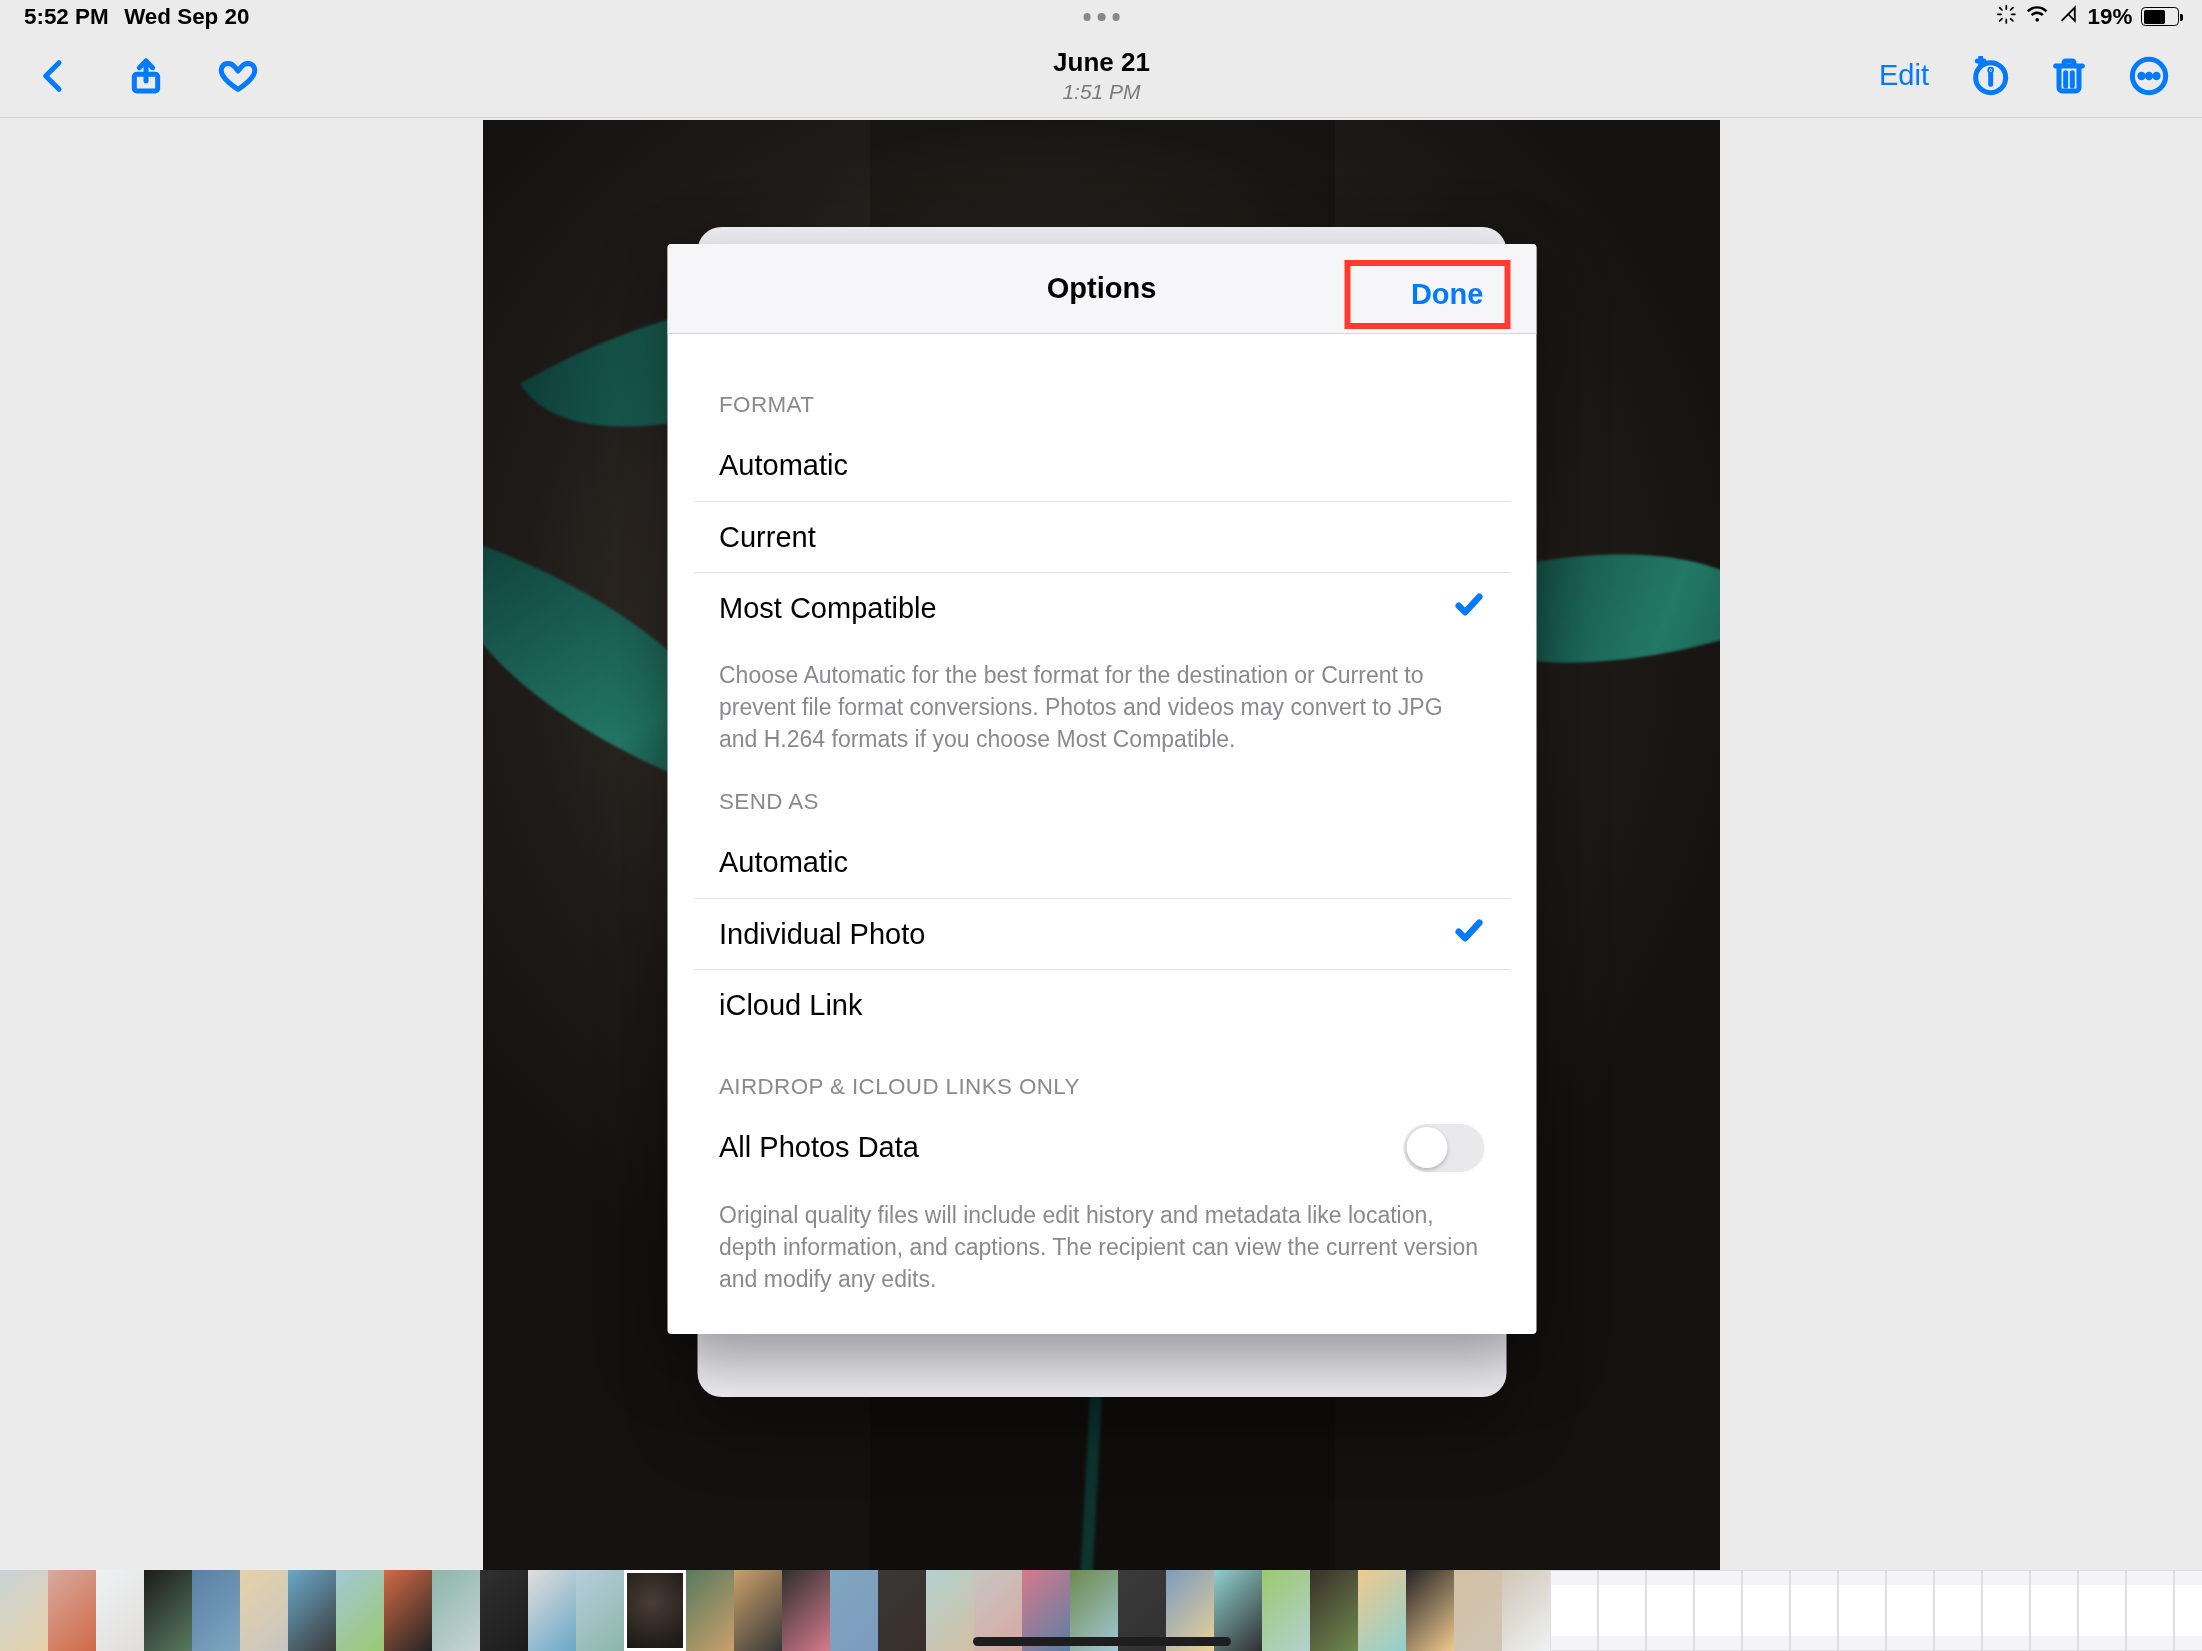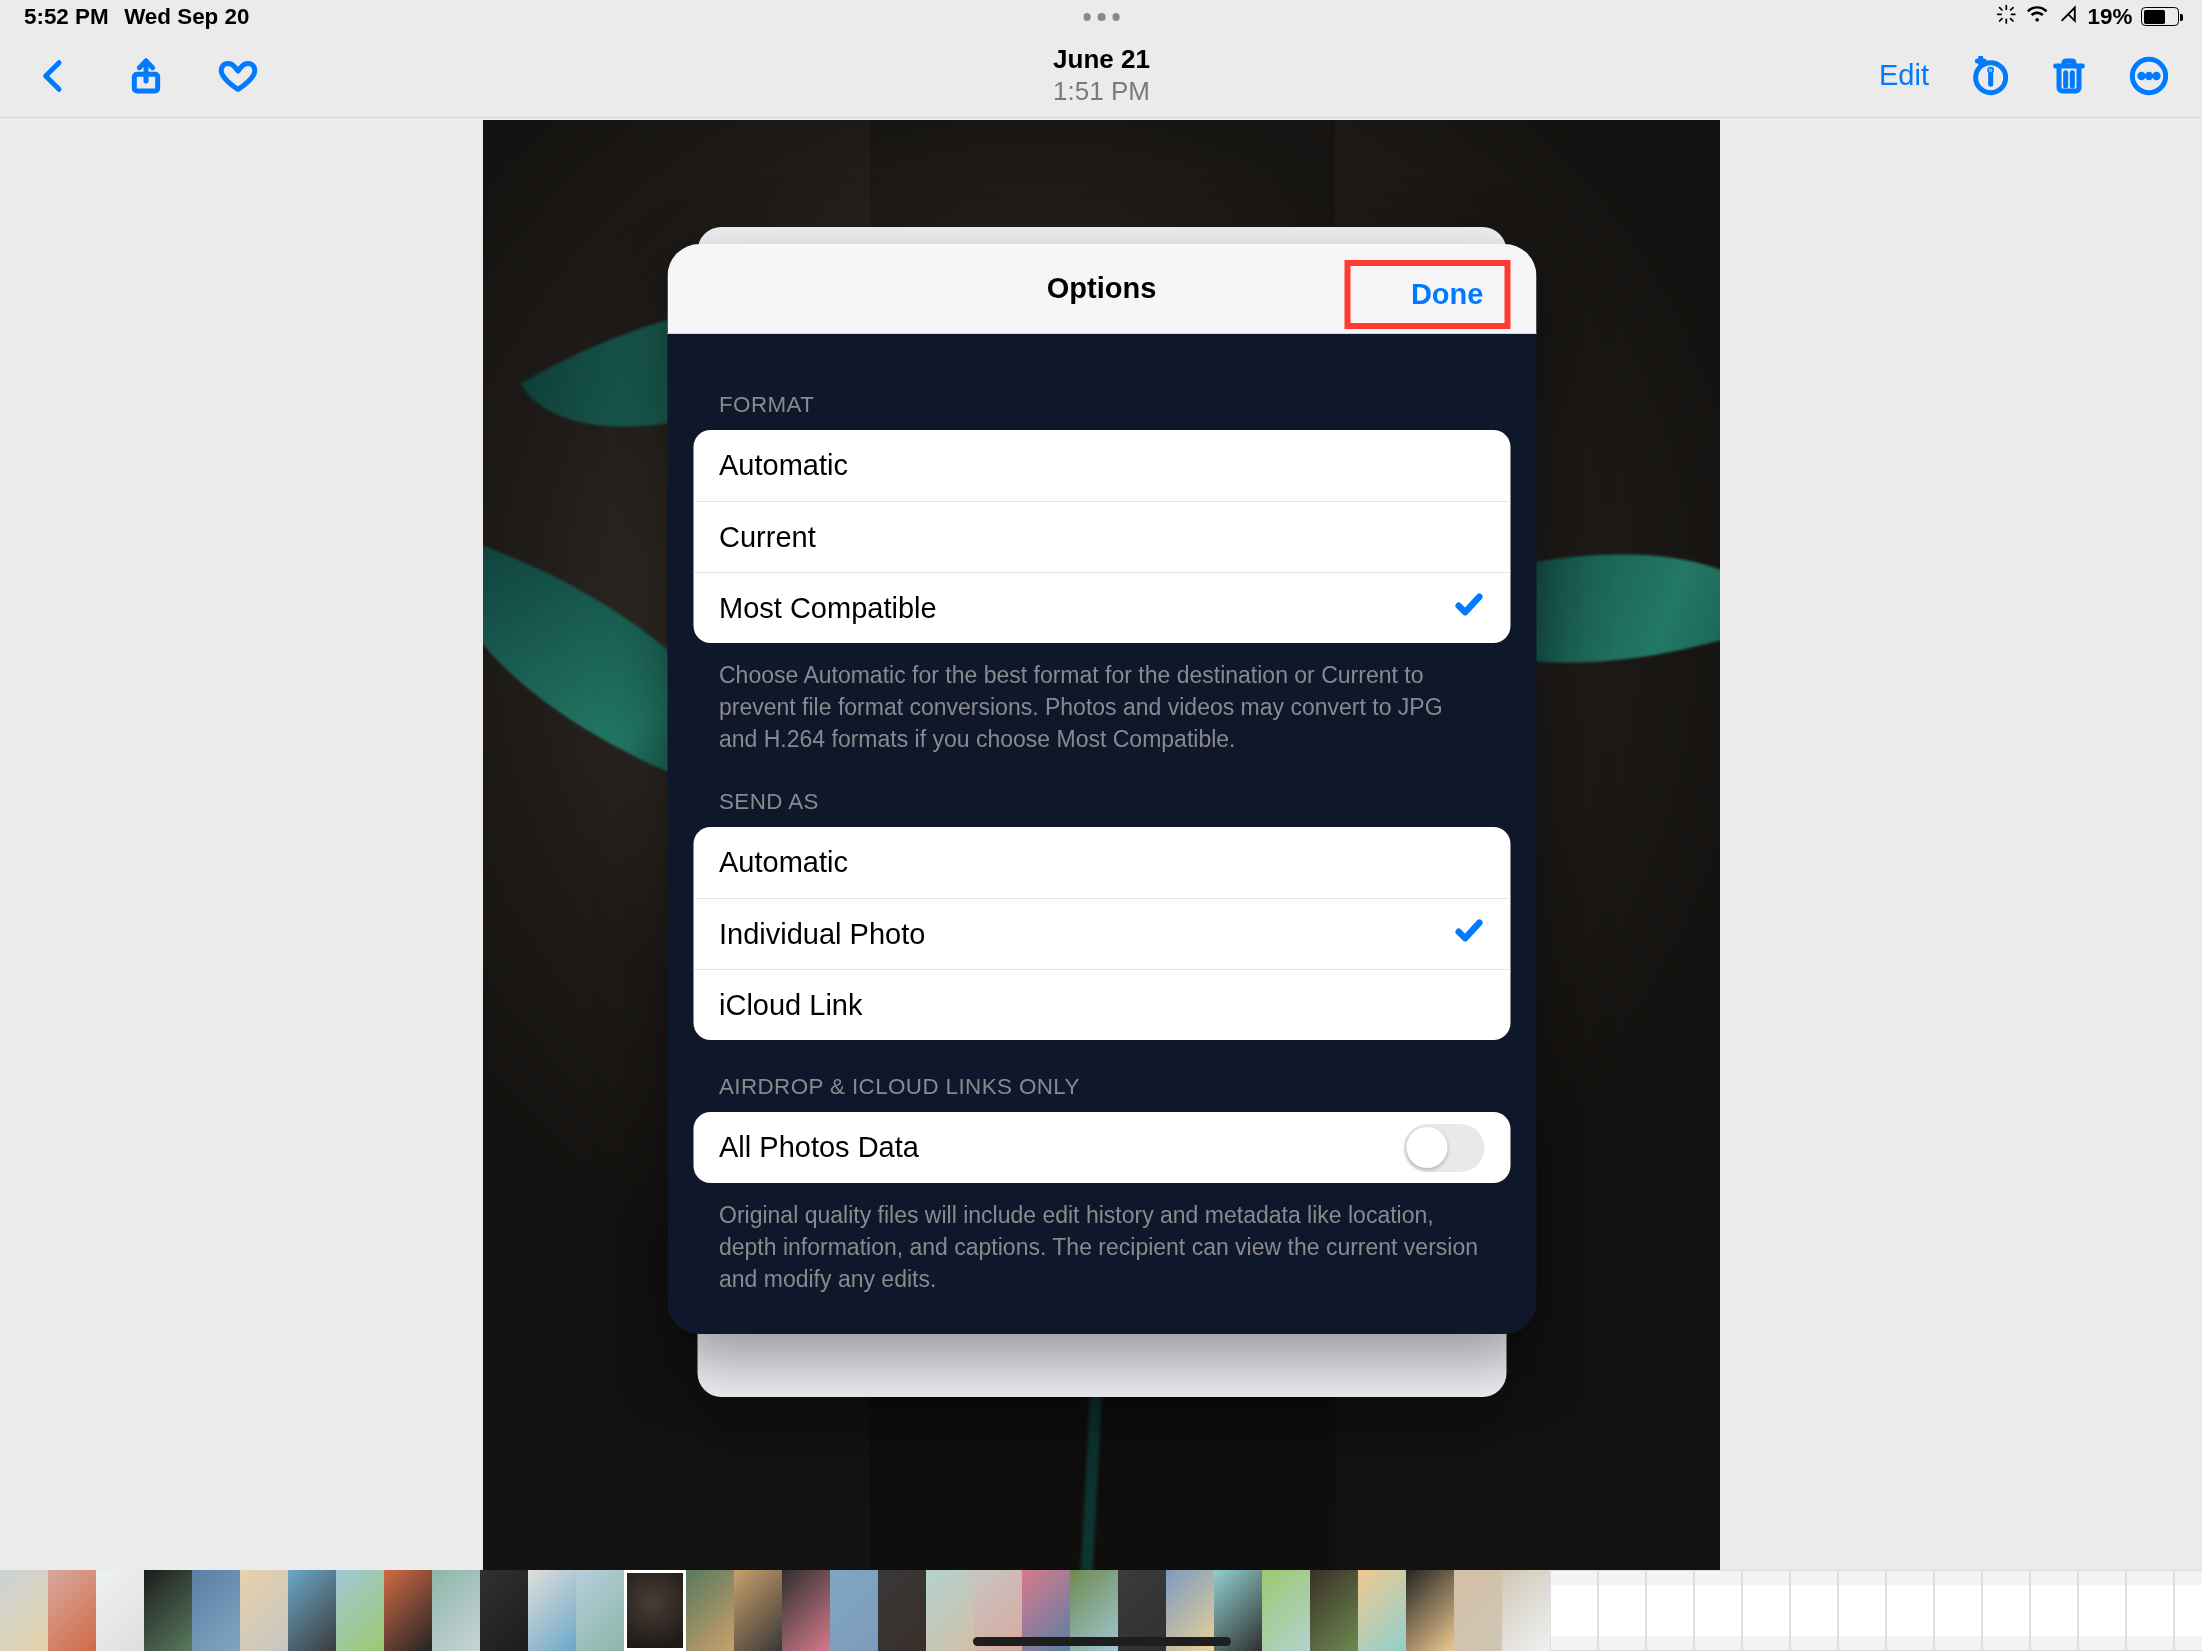--- a/index.html
+++ b/index.html
@@ -12,21 +12,21 @@
     .status-right{display:flex; align-items:center; gap:8.6px;}
     .battery{width:38px;height:19px;border:1.7px solid #000;border-radius:4.3px;position:relative;}
     .battery::after{content:"";position:absolute;right:-5.2px;top:5.2px;width:3.4px;height:6.9px;background:#000;border-radius:0 1.7px 1.7px 0;}
     .battery .fill{position:absolute;left:1.7px;top:1.7px;bottom:1.7px;width:58%;background:#000;border-radius:1.7px;}
     
     .nav-bar{position:absolute; top:34px; left:0; right:0; height:84px; display:flex; align-items:center; justify-content:space-between; padding:0 34px; border-bottom:0.9px solid #d6d6d8;}
     .nav-left, .nav-right{display:flex; align-items:center; gap:52px;}
     .nav-right{gap:40px;}
     .nav-center{position:absolute; left:50%; transform:translateX(-50%); text-align:center;}
     .nav-center .date{font-size:26px; font-weight:600;}
-    .nav-center .time{font-size:26px; color:#7a7a7a; margin-top:1.7px;}
+    .nav-center .time{font-size:21px; color:#7a7a7a; margin-top:1.7px;font-style:italic;}
     .ios-blue{color:#007aff;}
     .icon-btn{display:flex;align-items:center;justify-content:center;}
     .icon-btn svg{width:40px;height:40px;stroke:#007aff;fill:none;stroke-width:3;}
     .edit-label{font-size:29px;}
     
     .photo-area{position:absolute; top:120px; left:0; right:0; bottom:81px; background:#ebebeb; display:flex; justify-content:center;}
     .photo{width:1237px; height:100%; position:relative; overflow:hidden; background:radial-gradient(ellipse 60% 50% at 45% 35%, #715950 0%, #3d352f 35%, #1e1b18 70%, #141210 100%);} 
     .leaf{position:absolute; background:linear-gradient(130deg,#0e3d38 0%, #1a5e52 40%, #237866 70%, #165a4e 100%); border-radius:0 100% 0 100% / 0 100% 0 100%; filter:blur(0.9px);}
     .leaf.l1{width:327px;height:146px; top:172px; left:52px; transform:rotate(-30deg);} 
     .leaf.l2{width:361px;height:163px; top:465px; left:-69px; transform:rotate(18deg);} 
@@ -37,21 +37,21 @@
     .dim-strip{position:absolute; top:0; bottom:0; left:387px; width:465px; background:rgba(0,0,0,.18);} 
     
     .thumb-strip{position:absolute; left:0; right:0; bottom:0; height:81px; display:flex;}
     .thumb{height:81px; width:48px; flex:0 0 48px;}
     .thumb.sel{width:62px; flex:0 0 62px; outline:3.4px solid #fff; outline-offset:-3.4px;}
     
     .home-ind{position:absolute; bottom:5.2px; left:50%; transform:translateX(-50%); width:258px; height:8.6px; border-radius:5.2px; background:#1e1e1e;}
     
     .under-sheet{position:absolute; width:809px; height:1170px; left:50%; top:227px; transform:translateX(-50%); background:#f2f2f7; border-radius:24px; box-shadow:0 26px 69px rgba(0,0,0,.35);} 
     
-    .options-modal{position:absolute; width:869px; left:50%; top:244px; transform:translateX(-50%); background:#0f172a; border-radius:32px; box-shadow:0 26px 69px rgba(0,0,0,.4); overflow:hidden;}
+    .options-modal{position:absolute; width:869px; left:50%; top:244px; transform:translateX(-50%); background:#ffffff; border-radius:4px; box-shadow:0 26px 69px rgba(0,0,0,.4); overflow:hidden;}
     .modal-header{height:90px; display:flex; align-items:center; justify-content:center; position:relative; border-bottom:0.9px solid #d8d8dc; background:#f6f6f8;}
     .modal-title{font-size:29px; font-weight:600;}
     .done-wrap{position:absolute; right:26px; top:15.5px; padding:12px 20.6px; border:6px solid #ff3b30;}
     .done-label{font-size:29px; font-weight:600; color:#007aff;margin-left:40px;}
     .modal-body{padding:34px 26px 39px;}
     .section-label{font-size:22.4px; color:#8a8a8e; margin:34px 0 12px 26px; letter-spacing:0.4px;}
     .section-label.first{margin-top:24px;}
     .list{background:#fff; border-radius:17px; overflow:hidden;}
     .row{display:flex; align-items:center; justify-content:space-between; padding:0 26px; height:71px; font-size:29px;}
     .row + .row{border-top:0.9px solid #e4e4e8;}

